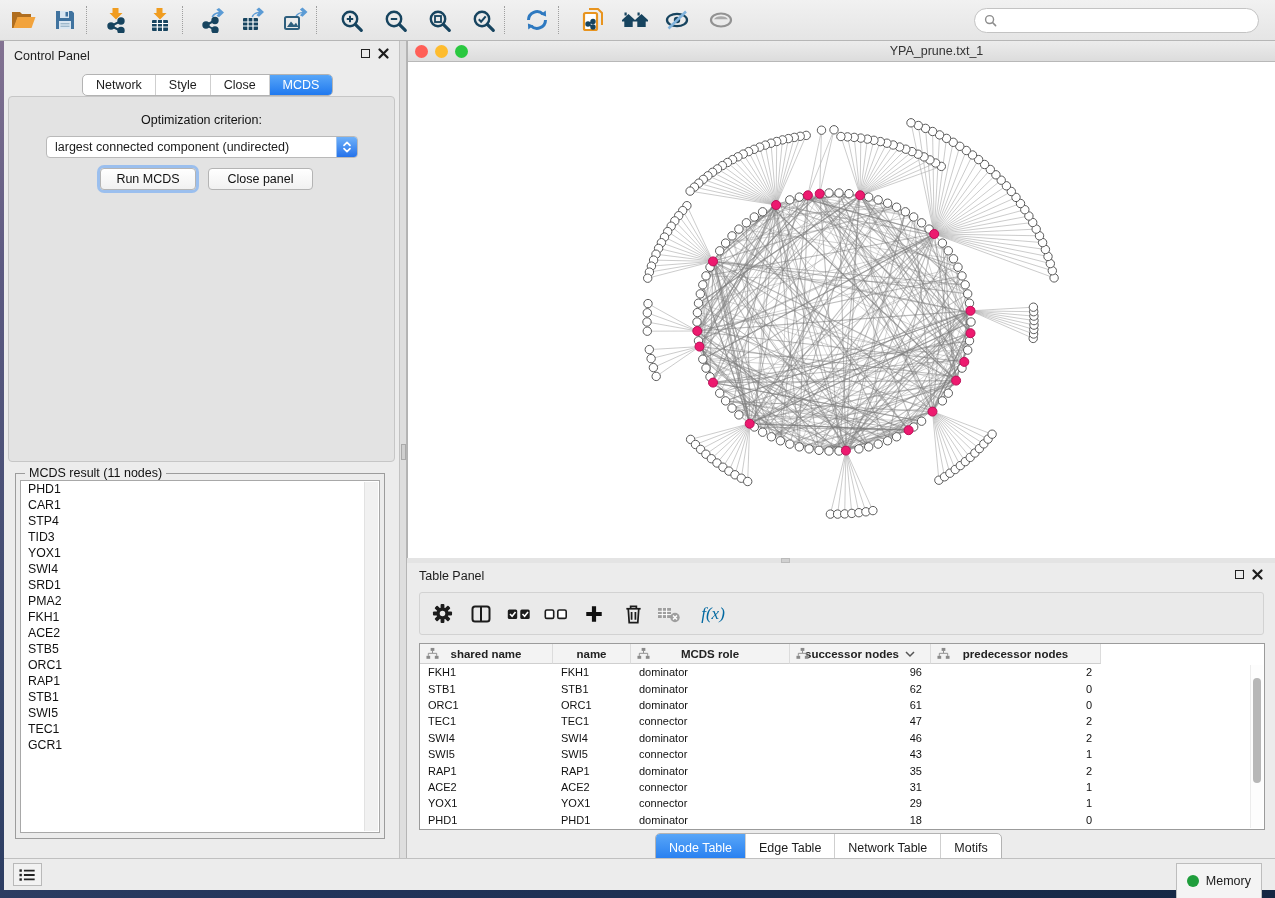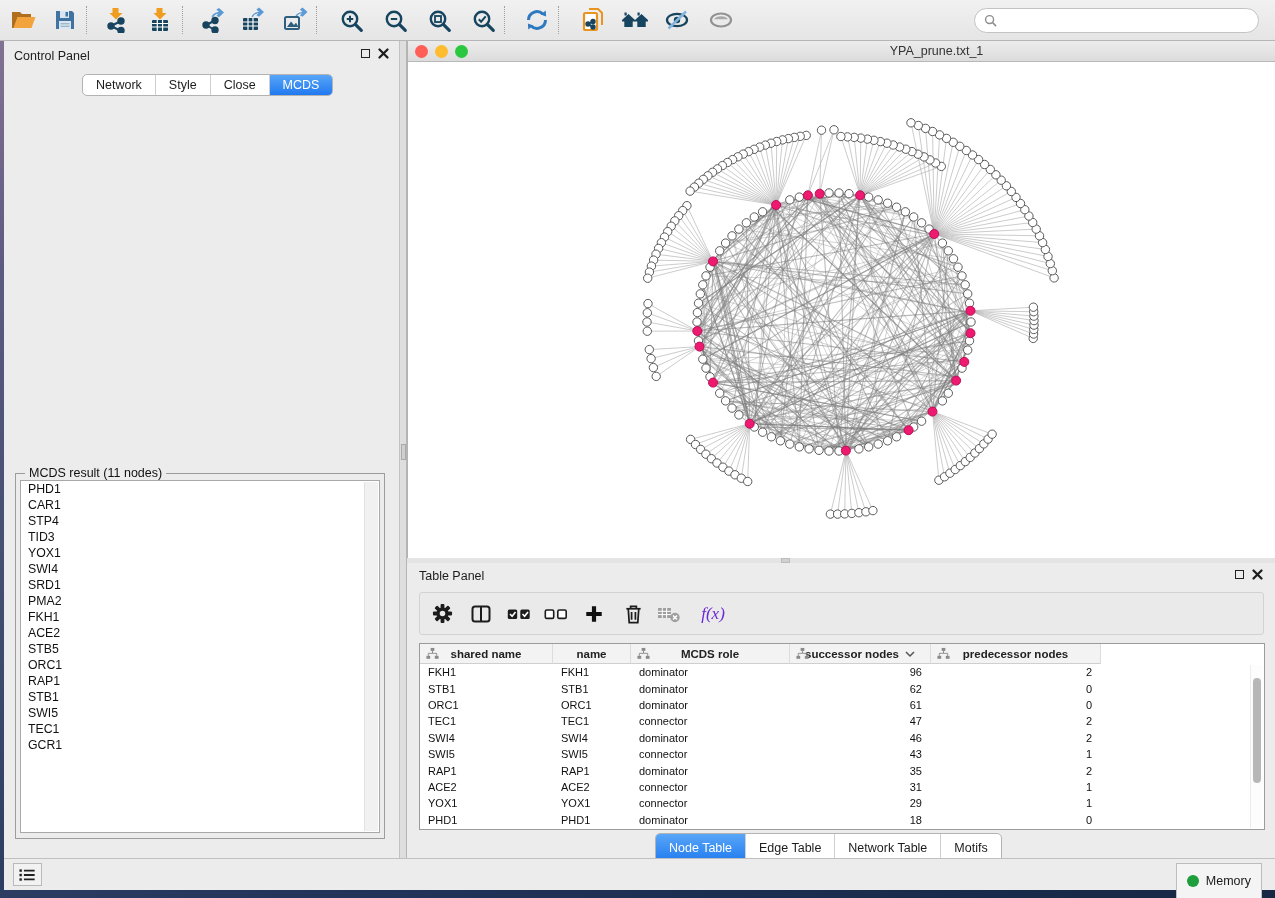--- a/index.html
+++ b/index.html
@@ -69,21 +69,21 @@
   #net-title{left:0;top:3px;width:100%;text-align:center;font-size:12.5px;color:#333;box-sizing:border-box;padding-left:190px;}
   #net-canvas{left:0;top:21px;width:868px;height:496px;background:#fff;overflow:hidden;}
 
   
   #table-panel{left:407px;top:563px;width:868px;height:295px;background:#ececec;box-sizing:border-box;}
   #tp-title{left:12px;top:6px;font-size:12.5px;color:#1c1c1c;}
   #tp-winbtns{right:12px;top:6px;}
   #tp-toolbar{left:12px;top:29px;width:845px;height:43px;background:#eaeaea;border:1px solid #d2d2d2;
     border-radius:3px;display:flex;align-items:center;box-sizing:border-box;}
   .tpi{margin-left:16px;display:flex;align-items:center;justify-content:center;width:24px;height:24px;flex:0 0 auto;}
-  .fx{font-family:"Liberation Serif",serif;font-style:italic;font-size:17px;color:#6d28d9;}
+  .fx{font-family:"Liberation Serif",serif;font-style:italic;font-size:17px;color:#0369a1;}
   #node-table{left:12px;top:80px;width:846px;height:187px;background:#fff;border:1px solid #9b9b9b;box-sizing:border-box;overflow:hidden;}
   #thead{display:flex;height:20px;font-weight:bold;}
   .th{position:relative;height:20px;background:#f3f3f3;border-right:1px solid #dcdcdc;border-bottom:1px solid #cfcfcf;
     box-sizing:border-box;display:flex;align-items:center;justify-content:center;font-size:11.5px;color:#222;flex:0 0 auto;}
   .th .orgicon{position:absolute;left:6px;top:3px;}
   .th .sort{margin-left:6px;display:inline-flex;}
   .th-filler{background:transparent;border-right:none;border-bottom:none;flex:1 1 auto;}
   .trow{display:flex;height:16.4px;align-items:center;font-size:11px;color:#111;}
   .td{flex:0 0 auto;box-sizing:border-box;white-space:nowrap;overflow:hidden;}
   .td-l{text-align:left;padding-left:8px;}
@@ -259,20 +259,33 @@
         <path d="M1.5 1.5l8 8M9.5 1.5l-8 8" stroke="#1c1c1c" stroke-width="2.2" stroke-linecap="round"></path>
       </svg>
   </div>
   <div id="cp-tabs" class="abs seggroup">
       <div class="seg">Network</div>
       <div class="seg">Style</div>
       <div class="seg">Close</div>
       <div class="seg seg-active">MCDS</div>
     </div>
 
+  <div id="cp-content" class="abs">
+    <div id="criterion-label" class="abs">Optimization criterion:</div>
+    <div id="criterion-select" class="abs">
+      <span class="selval">largest connected component (undirected)</span>
+      <span class="stepper">
+        <svg width="10" height="14" viewBox="0 0 10 14">
+            <path d="M2 5.3L5 2.3l3 3M2 8.7l3 3 3-3" stroke="#fff" stroke-width="1.7" fill="none" stroke-linecap="round" stroke-linejoin="round"></path>
+          </svg>
+      </span>
+    </div>
+    <button id="run-mcds" class="macbtn">Run MCDS</button>
+    <button id="close-panel" class="macbtn">Close panel</button>
+  </div>
 
   <div id="mcds-group" class="abs">
     <div id="mcds-legend" class="abs">MCDS result (11 nodes)</div>
     <div id="mcds-list" class="abs">
       <div id="mcds-scroll"></div>
     <div class="mcds-item">PHD1</div>
         <div class="mcds-item">CAR1</div>
         <div class="mcds-item">STP4</div>
         <div class="mcds-item">TID3</div>
         <div class="mcds-item">YOX1</div>

